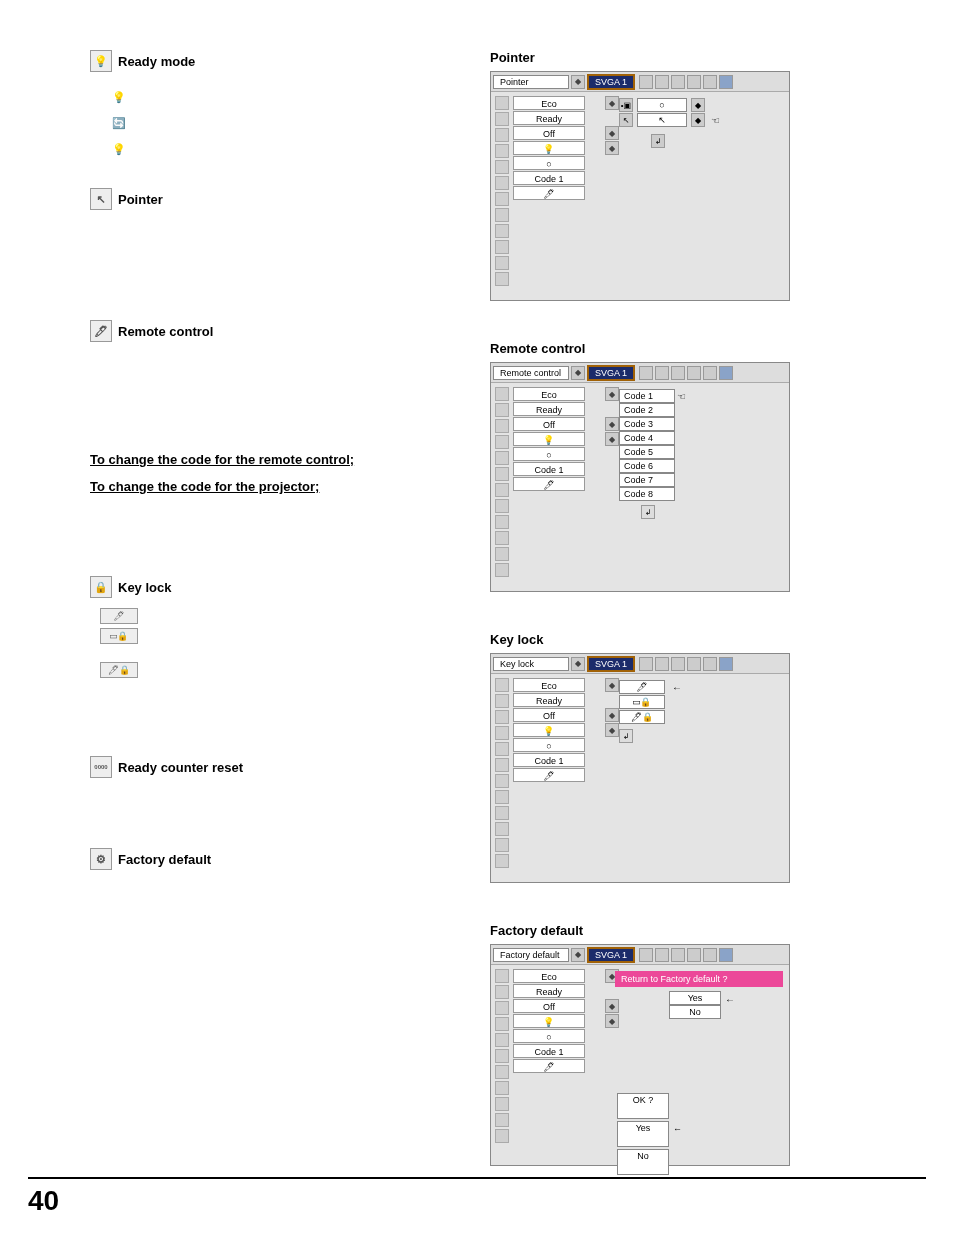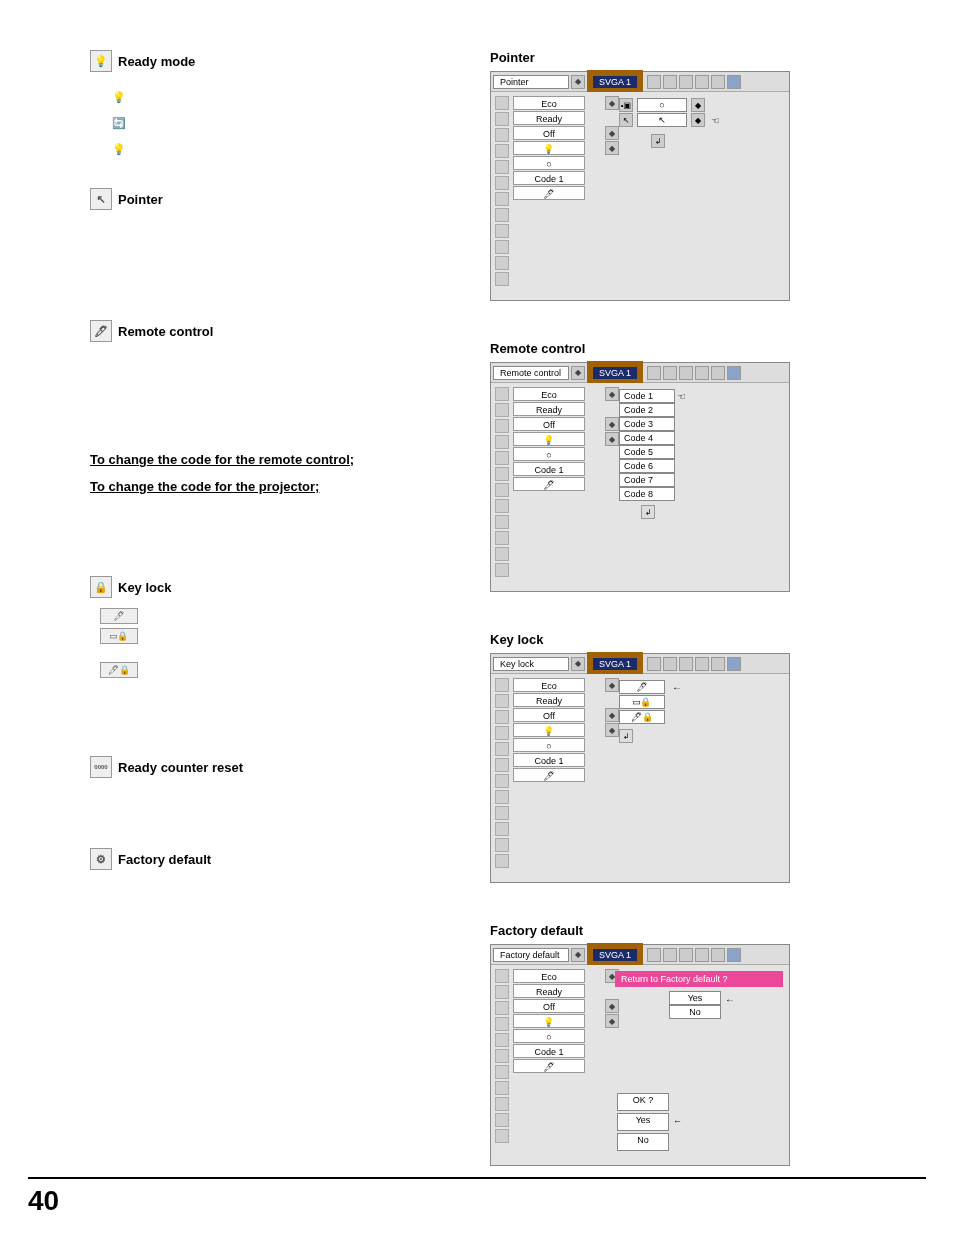--- a/index.html
+++ b/index.html
@@ -81,21 +81,21 @@
     border:1px solid #888;
     padding:1px 6px;
     margin:0 2px;
     min-width:76px;
     text-align:left;
     font-size:9px;
   }
   .menu-titlebar .svga {
     background:#1b2b6a;
     color:#fff;
-    border:6px solid #a16207;
+    border:2px solid #a16207;
     padding:1px 6px;
     margin:0 2px;
     font-size:9px;
   }
   .menu-titlebar .topicons {
     display:flex; gap:2px; margin-left:2px;
   }
   .menu-titlebar .topicons span {
     width:14px; height:14px; background:#ccc; border:1px solid #999; display:inline-block;
   }
@@ -194,21 +194,21 @@
     margin-bottom:0;
   }
   .fd-yesno .arr {
     position:absolute; left:56px; top:2px; font-size:10px;
   }
   .fd-ok {
     position:absolute; left:126px; top:128px;
     display:flex; flex-direction:column; align-items:flex-start;
   }
   .fd-ok .okbox {
-    background:#fff; border:1px solid #888; width:52px; height:18px; text-align:center; font-size:9px; line-height:13px; margin-bottom:2px;
+    background:#fff; border:1px solid #888; width:52px; height:26px; text-align:center; font-size:9px; line-height:13px; margin-bottom:2px;
   }
   .small-iconboxes {
     display:flex; flex-direction:column; gap:4px;
     margin:10px 0 18px 10px;
   }
   .small-iconboxes .iconbox {
      width:38px; height:16px; font-size:9px;
   }
   .page-num {
     position:absolute; bottom:18px; left:28px;

